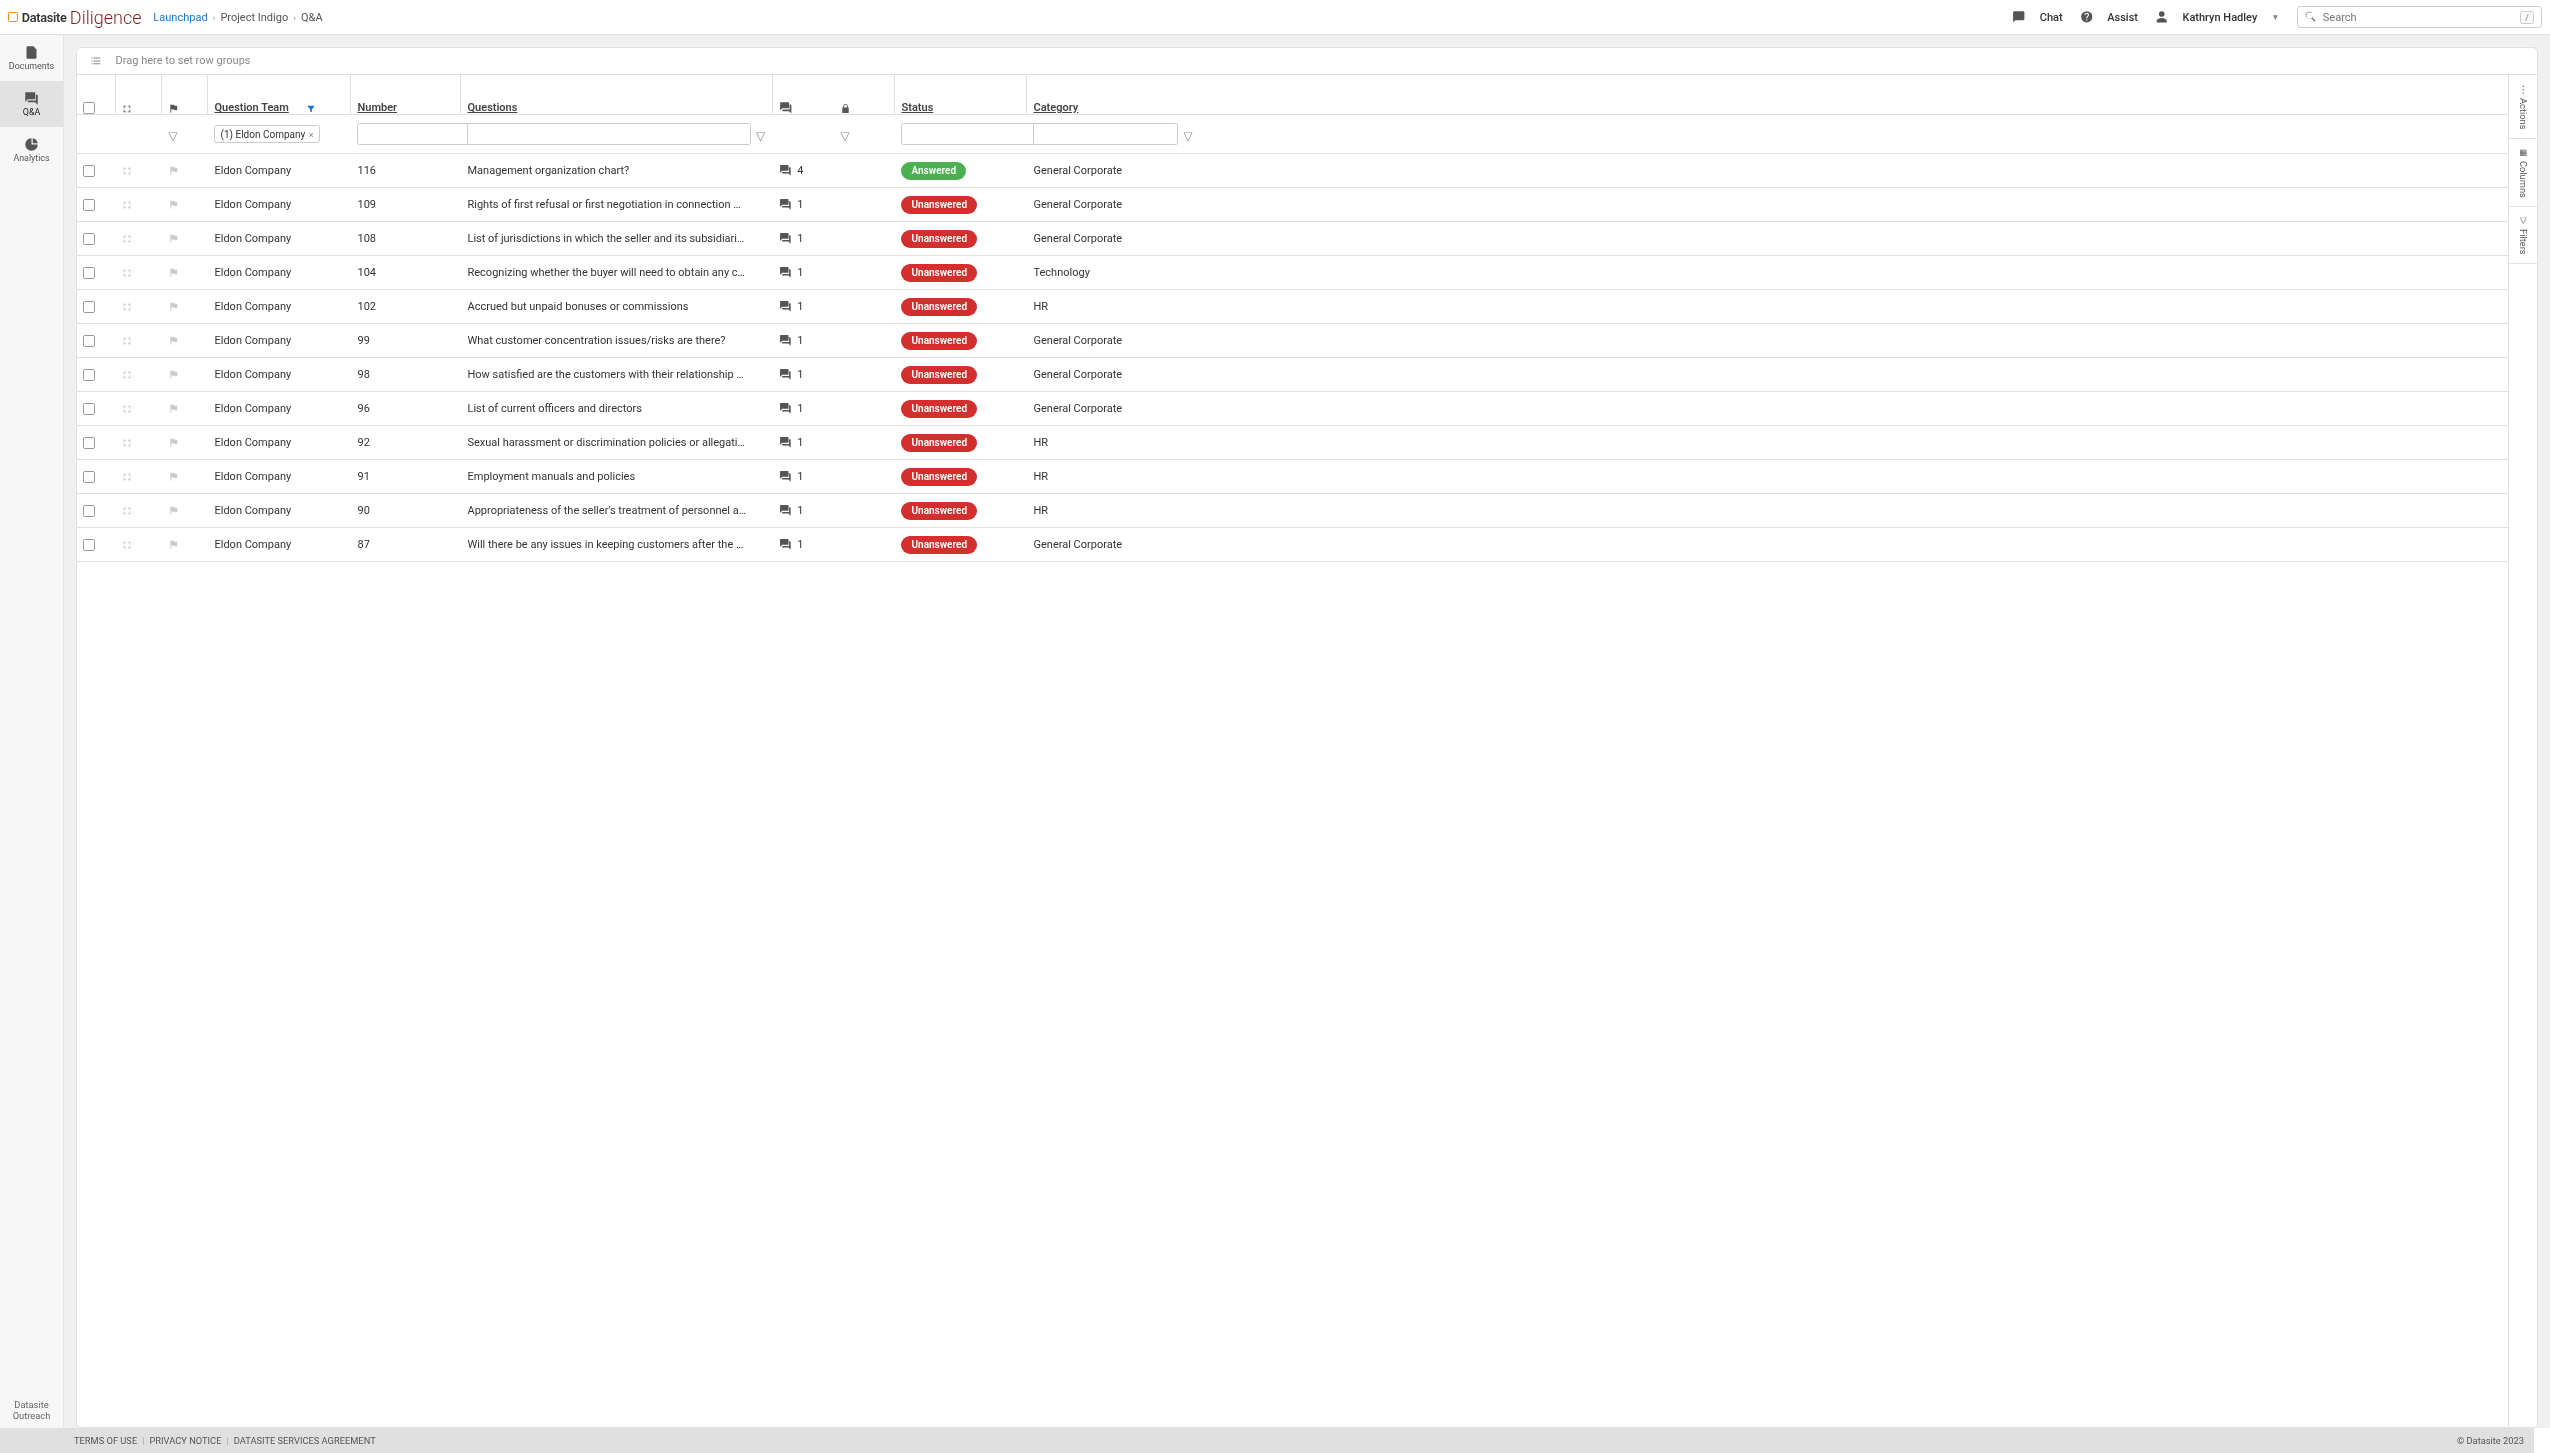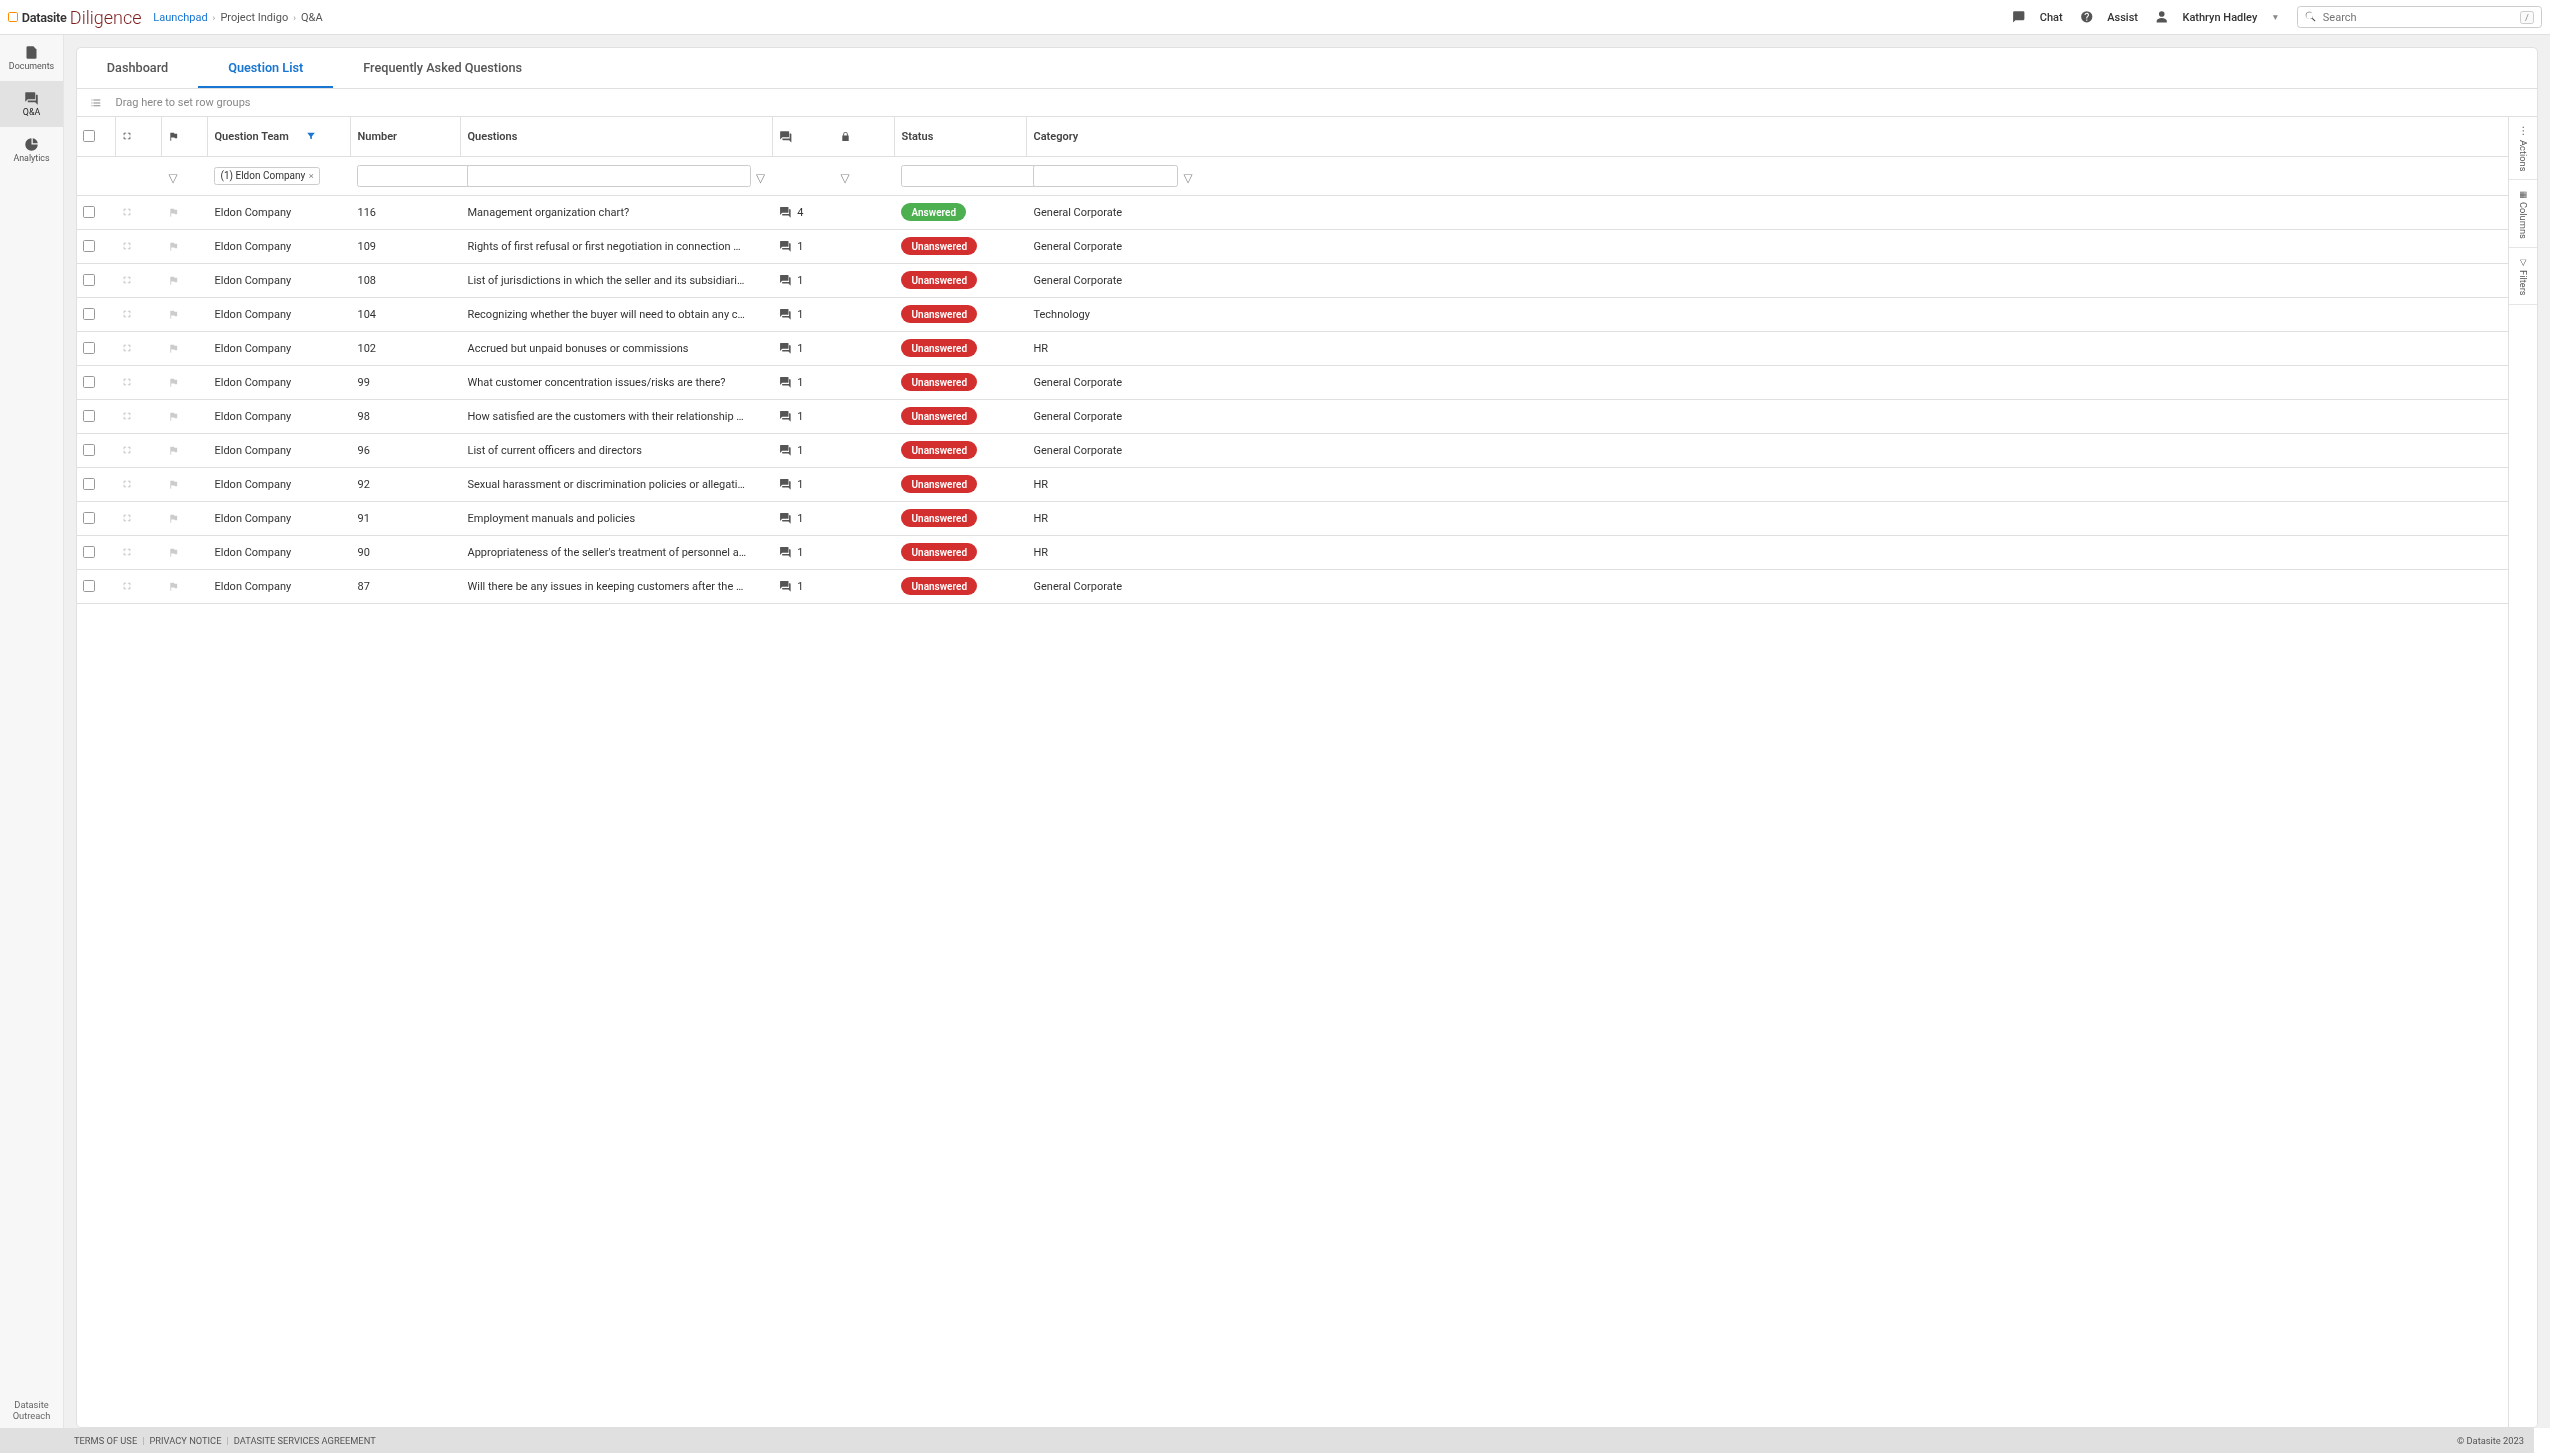--- a/index.html
+++ b/index.html
@@ -52,21 +52,21 @@
 
     
     .table-wrap { flex: 1; position: relative; overflow: hidden; }
     .right-rails { position: absolute; right: 0; top: 0; bottom: 0; width: 29px; border-left: 0.8px solid #e0e0e0; background: #fff; display: flex; flex-direction: column; align-items: center; font-size: 8.4px; color: #555; }
     .rail-section { display: flex; flex-direction: column; align-items: center; padding: 8.4px 0; gap: 3.4px; border-bottom: 0.8px solid #e5e5e5; width: 100%; }
     .rail-label { writing-mode: vertical-rl; font-size: 9.3px; color: #555; }
 
     .grid { position: absolute; left: 0; right: 29px; top: 0; bottom: 0; overflow-y: auto; }
     .g-header, .g-filter-row, .g-row { display: grid; grid-template-columns: 39px 46px 46px 143px 110px 312px 61px 61px 132px 150px; align-items: center; border-bottom: 0.8px solid #e0e0e0; }
     .g-header { height: 40px; font-size: 11px; font-weight: 600; color: #444; background: #fff; }
-    .g-header .cell { display: flex; align-items: center; padding: 0 6.7px; height: 100%; gap: 17px; position: relative; }
+    .g-header .cell { display: flex; align-items: flex-end; padding: 0 6.7px; height: 100%; gap: 17px; position: relative; text-decoration: underline; }
     .col-divider { border-right: 0.8px solid #e0e0e0; }
     .g-filter-row { height: 39px; background: #fff; }
     .g-filter-row .cell { padding: 0 6.7px; display: flex; align-items: center; gap: 5px; }
     .filter-input { flex: 1; height: 22px; border: 0.8px solid #ccc; border-radius: 2.5px; padding: 0 5px; font-size: 10px; }
     .filter-chip { border: 0.8px solid #ccc; border-radius: 2.5px; padding: 2.5px 5px; font-size: 10px; background: #fff; display: flex; align-items: center; gap: 3.4px; }
     .filter-chip .x { color: #888; cursor: pointer; font-size: 9.3px; }
     .funnel-icon { width: 10px; height: 10px; color: #888; cursor: pointer; }
 
     .g-row { height: 34px; font-size: 11px; }
     .g-row .cell { padding: 0 6.7px; display: flex; align-items: center; gap: 5px; overflow: hidden; white-space: nowrap; text-overflow: ellipsis; }
@@ -155,25 +155,20 @@
   <div class="nav-spacer"></div>
   <div class="nav-bottom">
     <div>Datasite</div>
     <div>Outreach</div>
   </div>
 </div>
 
 <div class="main">
   <div class="panel">
 
-    <div class="tabs">
-      <div class="tab">Dashboard</div>
-      <div class="tab active">Question List</div>
-      <div class="tab">Frequently Asked Questions</div>
-    </div>
 
 
     <div class="group-bar">
       <svg viewBox="0 0 24 24">
           <path d="M3 5h2v2H3zm4 0h14v2H7zm-4 6h2v2H3zm4 0h14v2H7zm-4 6h2v2H3zm4 0h14v2H7z"></path>
         </svg>
       <span>Drag here to set row groups</span>
     </div>
 
     <div class="table-wrap">

